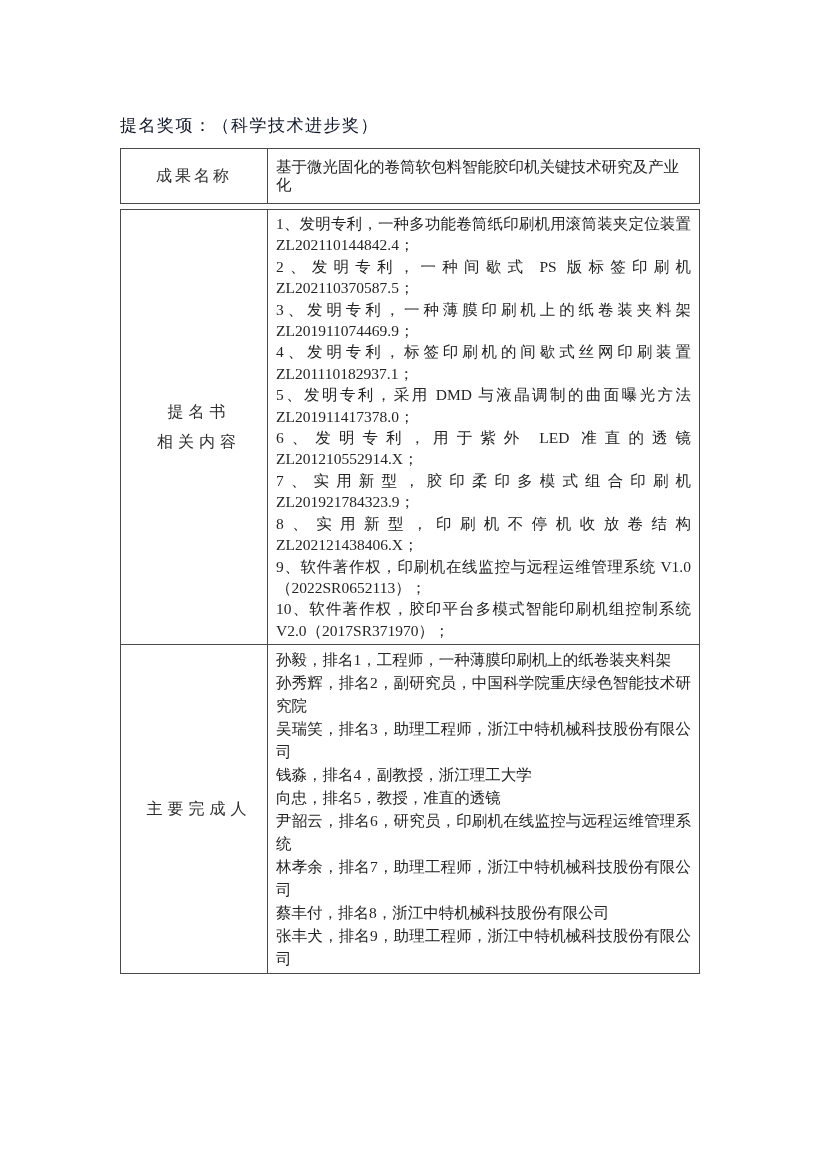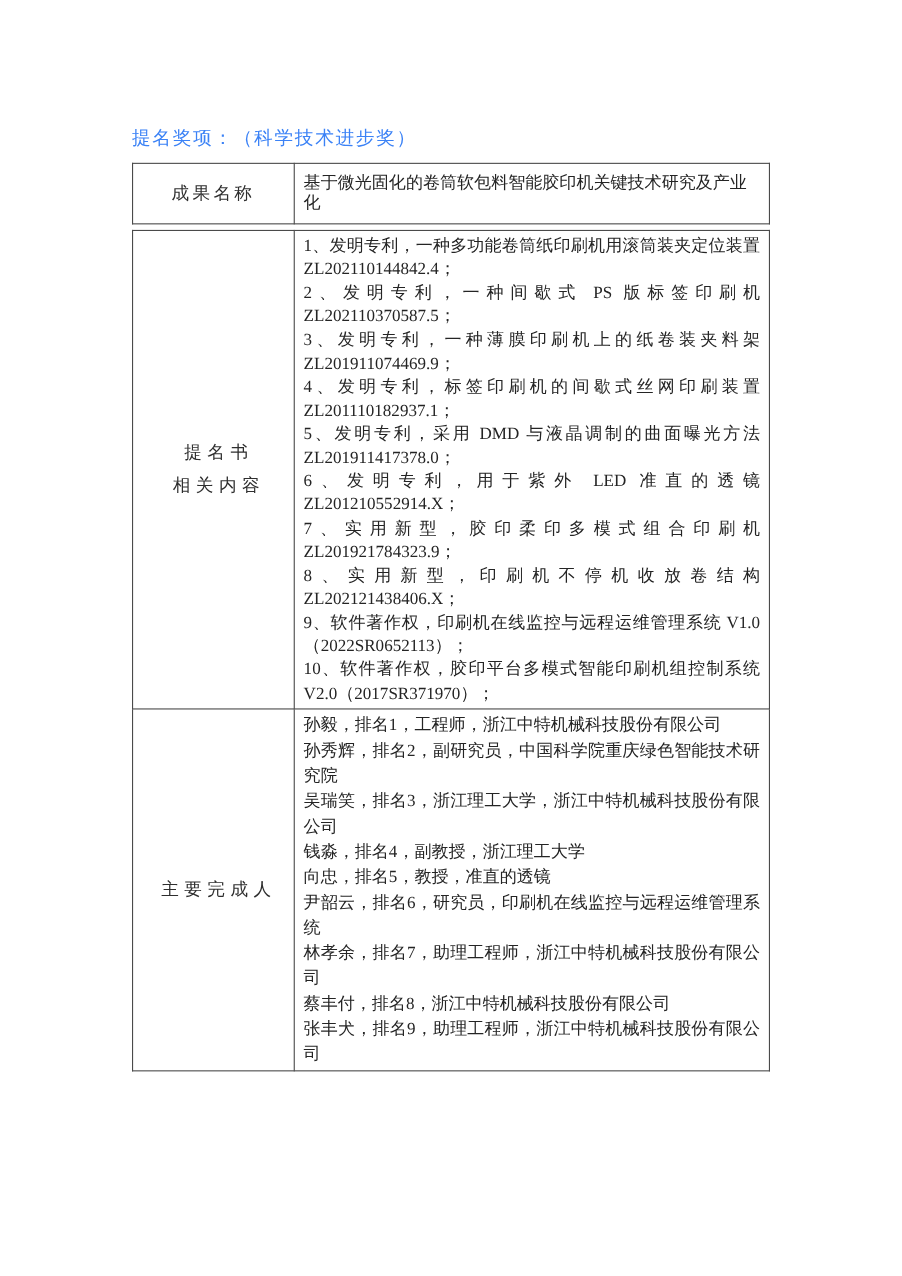--- a/index.html
+++ b/index.html
@@ -27,21 +27,21 @@
     font-size: 18px;
     font-weight: normal;
     color: #3a3a3a;
     letter-spacing: 2px;
   }
   .award-line {
     margin-top: 14px;
     margin-bottom: 11px;
     font-size: 17px;
     letter-spacing: 1.5px;
-    color: #3b82f6;
+    color: #0f172a;
   }
   table.info-table {
     width: 580px;
     border-collapse: collapse;
     table-layout: fixed;
   }
   table.info-table + table.info-table { margin-top: 5px; }
   .info-table td {
     border: 1.5px solid #4a4a4a;
     vertical-align: middle;
@@ -108,23 +108,23 @@
             <div class="list-line">6、发明专利，用于紫外 LED 准直的透镜 ZL201210552914.X；</div>
             <div class="list-line">7、实用新型，胶印柔印多模式组合印刷机 ZL201921784323.9；</div>
             <div class="list-line">8、实用新型，印刷机不停机收放卷结构 ZL202121438406.X；</div>
             <div class="list-line">9、软件著作权，印刷机在线监控与远程运维管理系统 V1.0（2022SR0652113）；</div>
             <div class="list-line">10、软件著作权，胶印平台多模式智能印刷机组控制系统 V2.0（2017SR371970）；</div>
           </td>
     </tr>
     <tr>
       <td class="label-cell wide-spacing">主要完成人</td>
       <td class="value-cell list-block people">
-            <div class="list-line">孙毅，排名1，工程师，浙江中特机械科技股份有限公司</div>
+            <div class="list-line">孙毅，排名1，工程师，一种薄膜印刷机上的纸卷装夹料架</div>
             <div class="list-line">孙秀辉，排名2，副研究员，中国科学院重庆绿色智能技术研究院</div>
-            <div class="list-line">吴瑞笑，排名3，浙江理工大学，浙江中特机械科技股份有限公司</div>
+            <div class="list-line">吴瑞笑，排名3，助理工程师，浙江中特机械科技股份有限公司</div>
             <div class="list-line">钱淼，排名4，副教授，浙江理工大学</div>
             <div class="list-line">向忠，排名5，教授，准直的透镜</div>
             <div class="list-line">尹韶云，排名6，研究员，印刷机在线监控与远程运维管理系统</div>
             <div class="list-line">林孝余，排名7，助理工程师，浙江中特机械科技股份有限公司</div>
             <div class="list-line">蔡丰付，排名8，浙江中特机械科技股份有限公司</div>
             <div class="list-line">张丰犬，排名9，助理工程师，浙江中特机械科技股份有限公司</div>
           </td>
     </tr>
   </tbody>
     </table>

